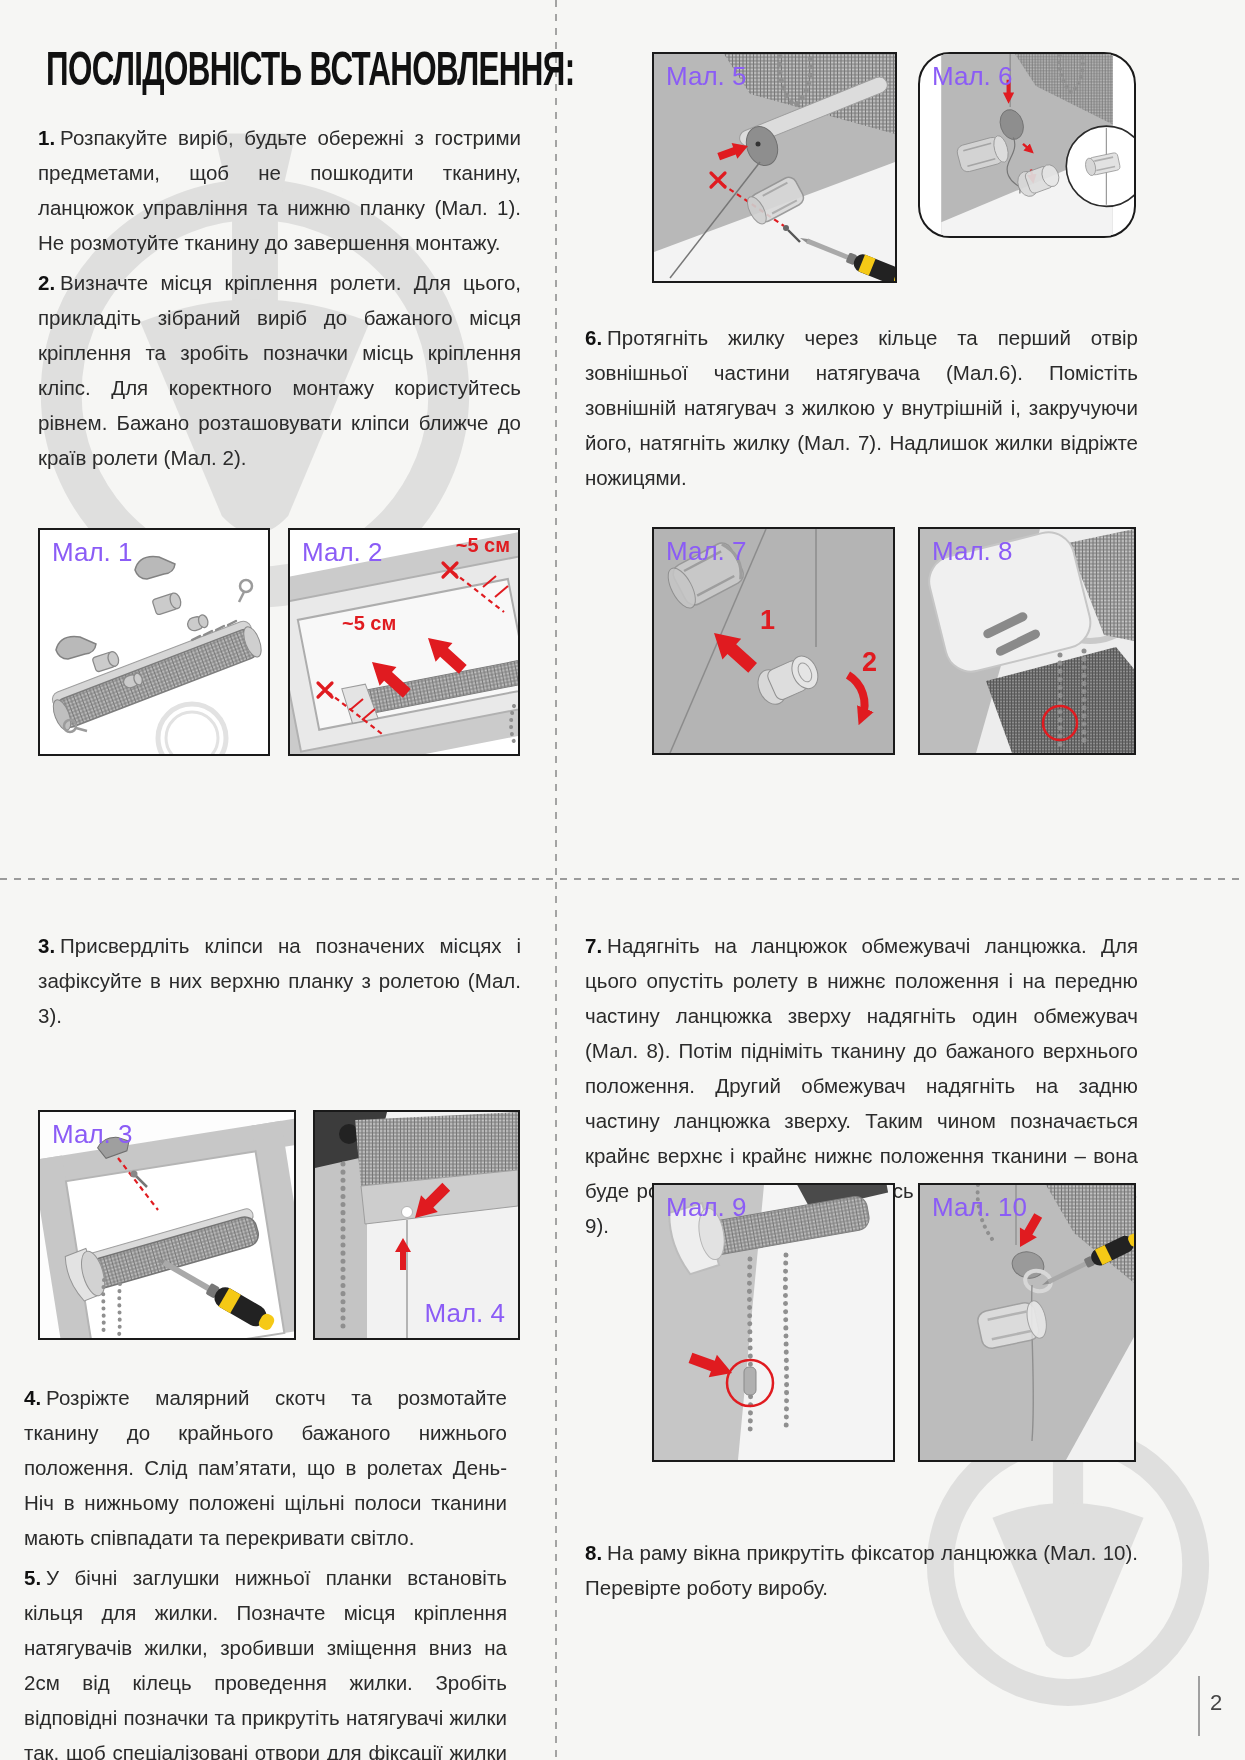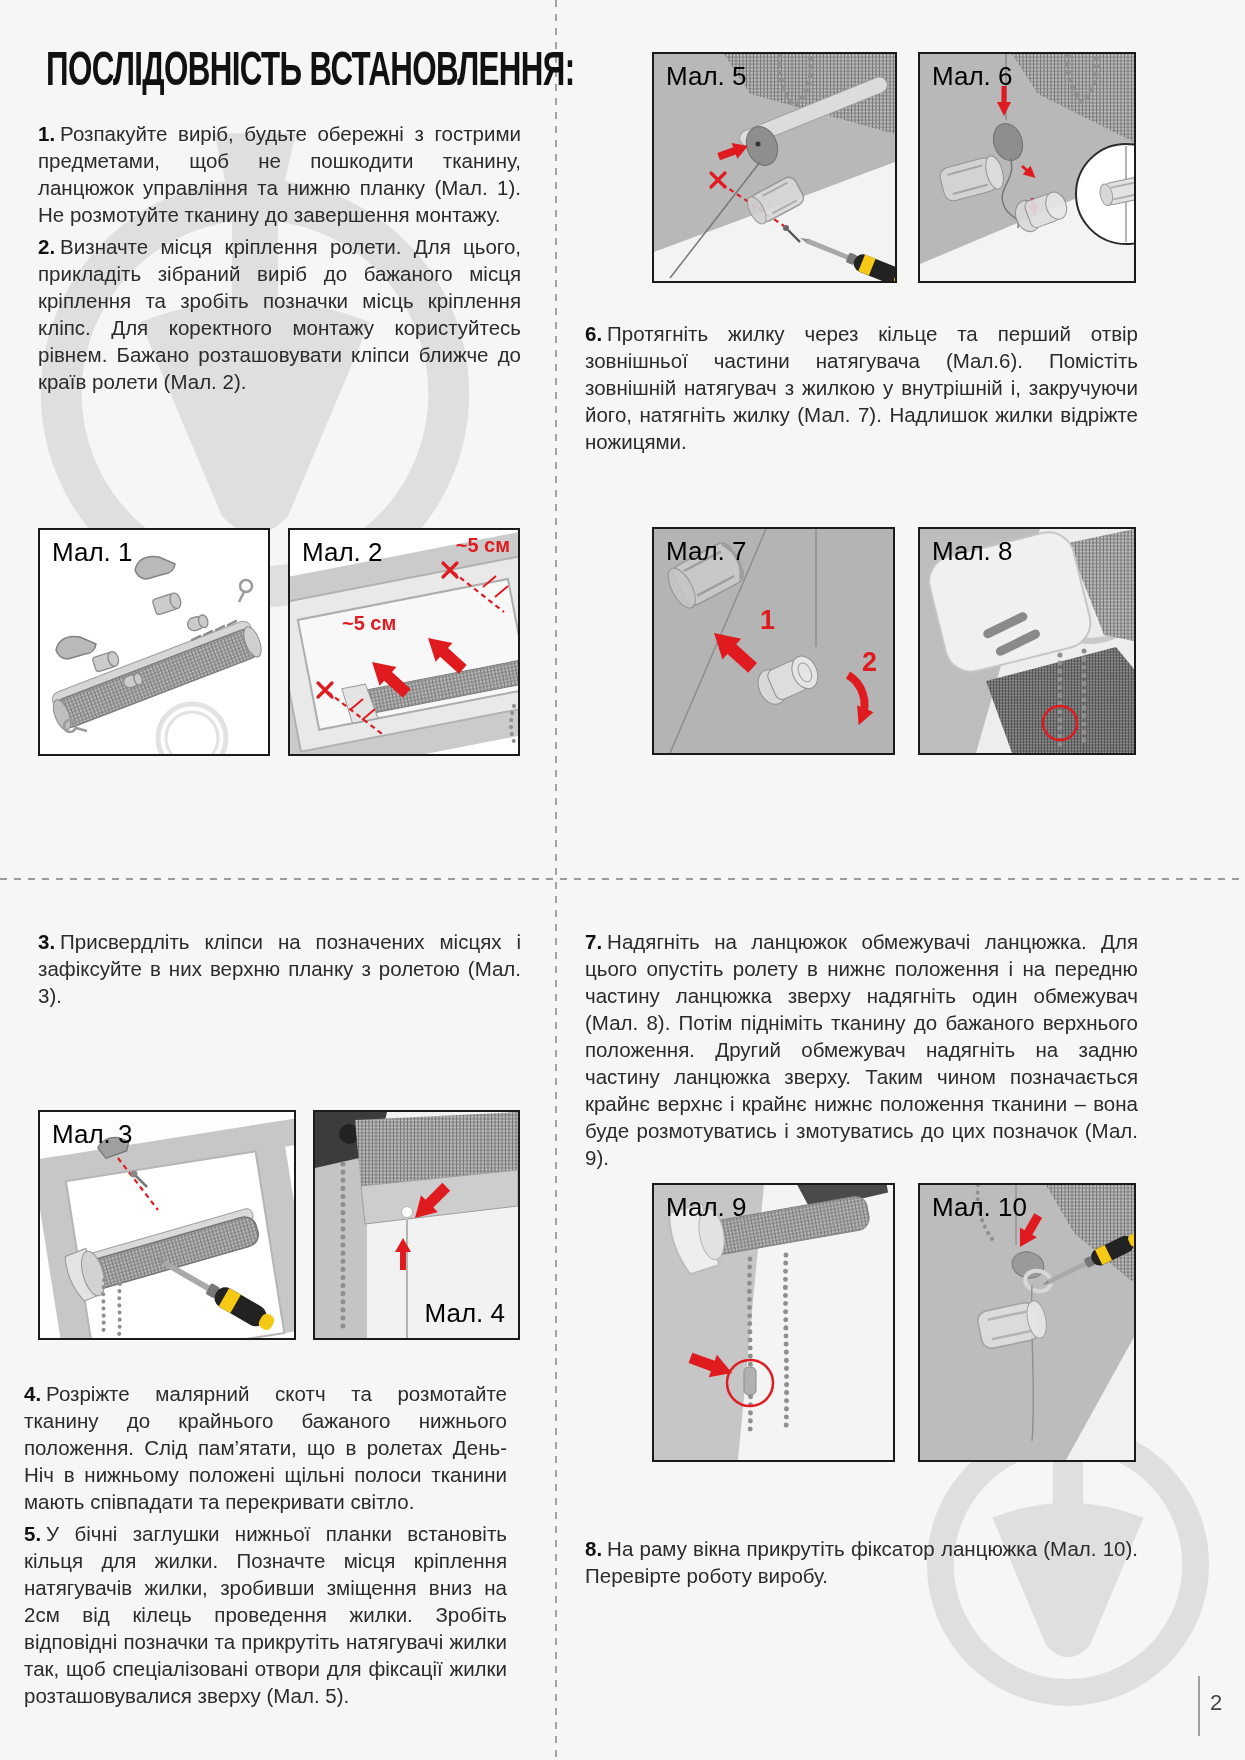--- a/index.html
+++ b/index.html
@@ -3,25 +3,25 @@
 <meta charset="utf-8">
 <style>
   html,body{margin:0;padding:0;}
   body{font-family:"Liberation Sans",sans-serif;background:#e9e9e9;}
   .page{position:relative;width:1245px;height:1760px;background:var(--page-bg,#f6f6f4);overflow:hidden;margin:0 auto;}
   .underlay{position:absolute;left:0;top:0;z-index:1;}
   .layer{position:relative;z-index:2;}
   .title{position:absolute;left:46px;top:40px;font-size:49px;font-weight:700;color:#111;
          white-space:nowrap;transform:scaleX(0.64);transform-origin:0 0;letter-spacing:-1px;}
   .textblock{position:absolute;color:var(--text,#2b2b2b);}
-  .textblock p{margin:0 0 5px 0;font-size:20.5px;line-height:27px;text-align:justify;}
+  .textblock p{margin:0 0 5px 0;font-size:20.5px;line-height:35px;text-align:justify;}
   .textblock b{font-weight:700;color:#111;margin-right:5px;}
   .figbox{position:absolute;background:#fff;border:2px solid var(--figure-border,#1a1a1a);box-sizing:border-box;overflow:hidden;}
   .figbox svg.ill{position:absolute;left:0;top:0;width:100%;height:100%;}
-  .figlabel{position:absolute;left:12px;top:7px;font-size:26px;color:#000000;z-index:3;white-space:nowrap;}
+  .figlabel{position:absolute;left:12px;top:7px;font-size:26px;color:#8b5cf6;z-index:3;white-space:nowrap;}
   .figlabel.br{left:auto;top:auto;right:13px;bottom:9px;}
   .dimlabel{position:absolute;font-size:20px;font-weight:700;color:var(--accent-red,#e01b20);z-index:3;white-space:nowrap;}
   .marker{position:absolute;font-size:27px;font-weight:700;color:var(--accent-red,#e01b20);z-index:3;}
   .chain{fill:none;stroke:#8f8f8f;stroke-width:5;stroke-linecap:round;stroke-dasharray:0.1 8;}
   .chain.thin{stroke-width:4;stroke-dasharray:0.1 7;}
   .rdash{fill:none;stroke:#e01b20;stroke-width:2.2;stroke-dasharray:5 4;}
   .pageline{position:absolute;left:1198px;top:1676px;height:60px;border-left:2px solid #a0a0a0;}
   .pagenum{position:absolute;left:1210px;top:1690px;font-size:22px;color:#454545;}
 </style>
 </head>
@@ -201,21 +201,21 @@
           <ellipse cx="2" cy="15" rx="7" ry="15" fill="#cfcfcf" stroke="#949494"></ellipse>
           <path d="M14,5 h28 M14,25 h28" stroke="#a8a8a8" stroke-width="2"></path>
         </g>
         <path d="M134,176 l12,12" stroke="#555" stroke-width="2.4"></path>
           <circle cx="132" cy="174" r="3" fill="#666"></circle>
         <use href="#sdr" transform="translate(146,184) rotate(22) scale(0.95)"></use>
       </svg>
       <div class="figlabel">Мал. 5</div>
     </div>
 
-    <div class="figbox" style="left:918px;top:52px;width:218px;height:231px;">
+    <div class="figbox" style="left:918px;top:52px;width:218px;height:186px;border-radius:32px;">
       <svg class="ill" viewBox="0 0 214 227">
         <rect width="214" height="227" fill="#b8b8b8"></rect>
         <polygon points="92,0 214,0 214,88 118,40" fill="url(#weave)"></polygon>
         <polygon points="0,210 214,120 214,227 0,227" fill="#f3f3f3"></polygon>
         <path class="chain" d="M148,2 C146,22 152,38 162,48 C176,36 178,16 176,2"></path>
         <path d="M86,0 V66" stroke="#8a8a8a" stroke-width="1.5"></path>
         <path d="M84,62 l-7,-14 h4.5 v-16 h5 v16 h4.5 z" fill="#e01b20"></path>
         <ellipse cx="88" cy="88" rx="14" ry="19" transform="rotate(-18 88 88)" fill="#8e8e8e" stroke="#6f6f6f"></ellipse>
         <path d="M90,104 C98,124 76,134 84,152 C90,166 100,160 98,174" fill="none" stroke="#777" stroke-width="1.5"></path>
         <path d="M102,112 l9,8" stroke="#e01b20" stroke-width="3" marker-end="url(#mh2)" fill="none"></path>

